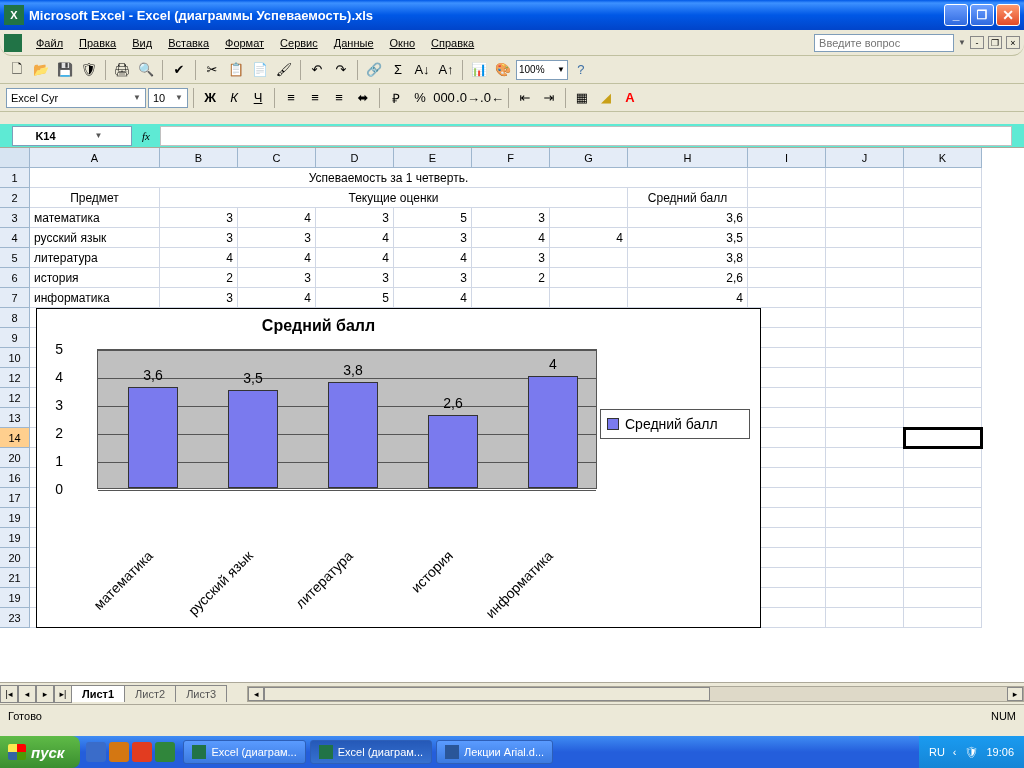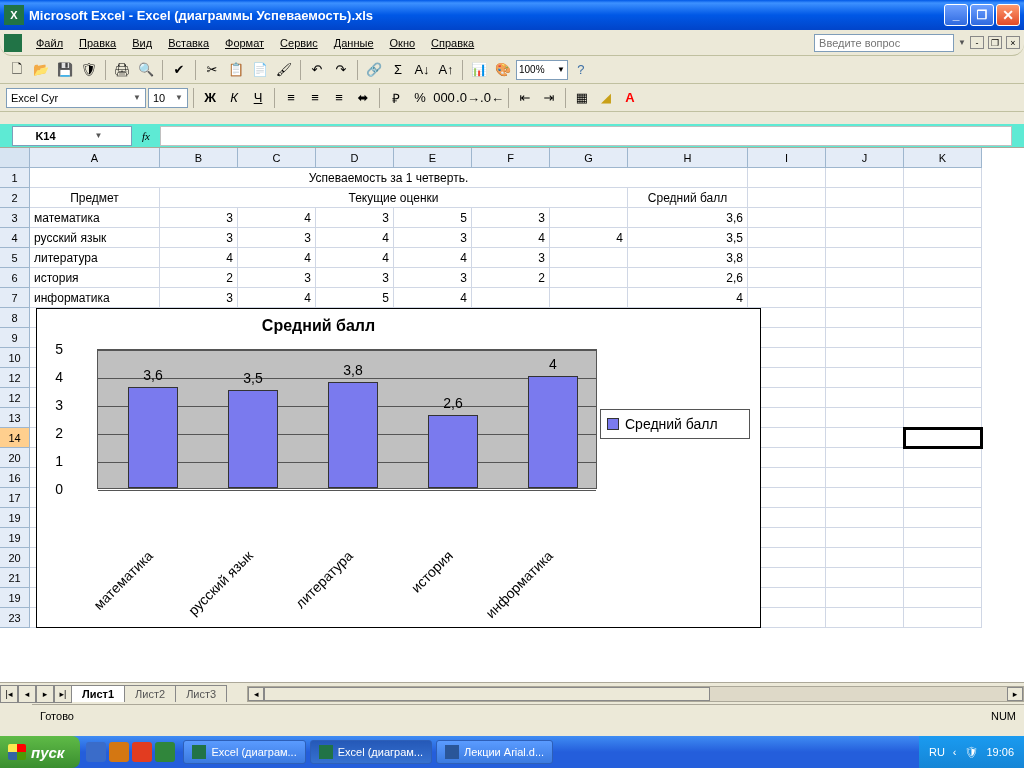--- a/index.html
+++ b/index.html
@@ -76,21 +76,21 @@
 .navbtn { width:18px; height:18px; border:1px solid #888; background:#ece9d8; font-size:9px; display:flex; align-items:center; justify-content:center; cursor:pointer; }
 .tab { background:white; border:1px solid #888; border-bottom:none; padding:2px 10px; font-size:11px; cursor:pointer; margin-left:-1px; }
 .tab.active { font-weight:bold; background:white; }
 .tab.inactive { background:#ece9d8; color:#555; }
 .hscroll { margin-left:20px; flex:1; height:16px; background:#ece9d8; border:1px solid #aca899; display:flex; }
 .sbtn { width:16px; background:#ece9d8; border:1px solid #888; display:flex;align-items:center;justify-content:center; font-size:9px; }
 .strack { flex:1; background:#ded9c8; position:relative; }
 .sthumb { position:absolute; left:0; top:0; height:100%; width:60%; background:#ece9d8; border:1px solid #888; }
 
 
-.statusbar { background:#ece9d8; height:22px; border-top:1px solid #aca899; display:flex; align-items:center; padding:0 8px; font-size:11px;margin-left:32px; }
+.statusbar { background:#ece9d8; height:22px; border-top:1px solid #aca899; display:flex; align-items:center; padding:0 8px; font-size:11px; }
 .statusbar .right { margin-left:auto; display:flex; gap:30px; }
 
 
 .taskbar { position:absolute; bottom:0; left:0; right:0; height:32px; background:linear-gradient(to bottom,#3f8cf3 0%,#245edb 50%,#245edb 100%); display:flex; align-items:center; }
 .start { background:linear-gradient(to bottom,#5fbb47,#3a8e2f); color:white; height:32px; padding:0 16px 0 8px; display:flex; align-items:center; font-weight:bold; font-style:italic; font-size:15px; border-radius:0 8px 8px 0; gap:5px; }
 .start .flag { width:18px; height:16px; background:conic-gradient(red 0 25%, #4e9a06 0 50%, #3465a4 0 75%, #fce94f 0); border-radius:2px; }
 .ql { display:flex; gap:3px; margin:0 6px; }
 .ql .qi { width:20px; height:20px; border-radius:3px; }
 .taskbtn { background:linear-gradient(#5a9bff,#3b7ae0); border:1px solid #2d5fb8; color:white; height:24px; padding:0 8px; margin:0 2px; border-radius:3px; display:flex; align-items:center; gap:5px; font-size:11px; cursor:pointer; max-width:160px; overflow:hidden; white-space:nowrap; }
 .taskbtn.active { background:linear-gradient(#2559b8,#3671d0); }

